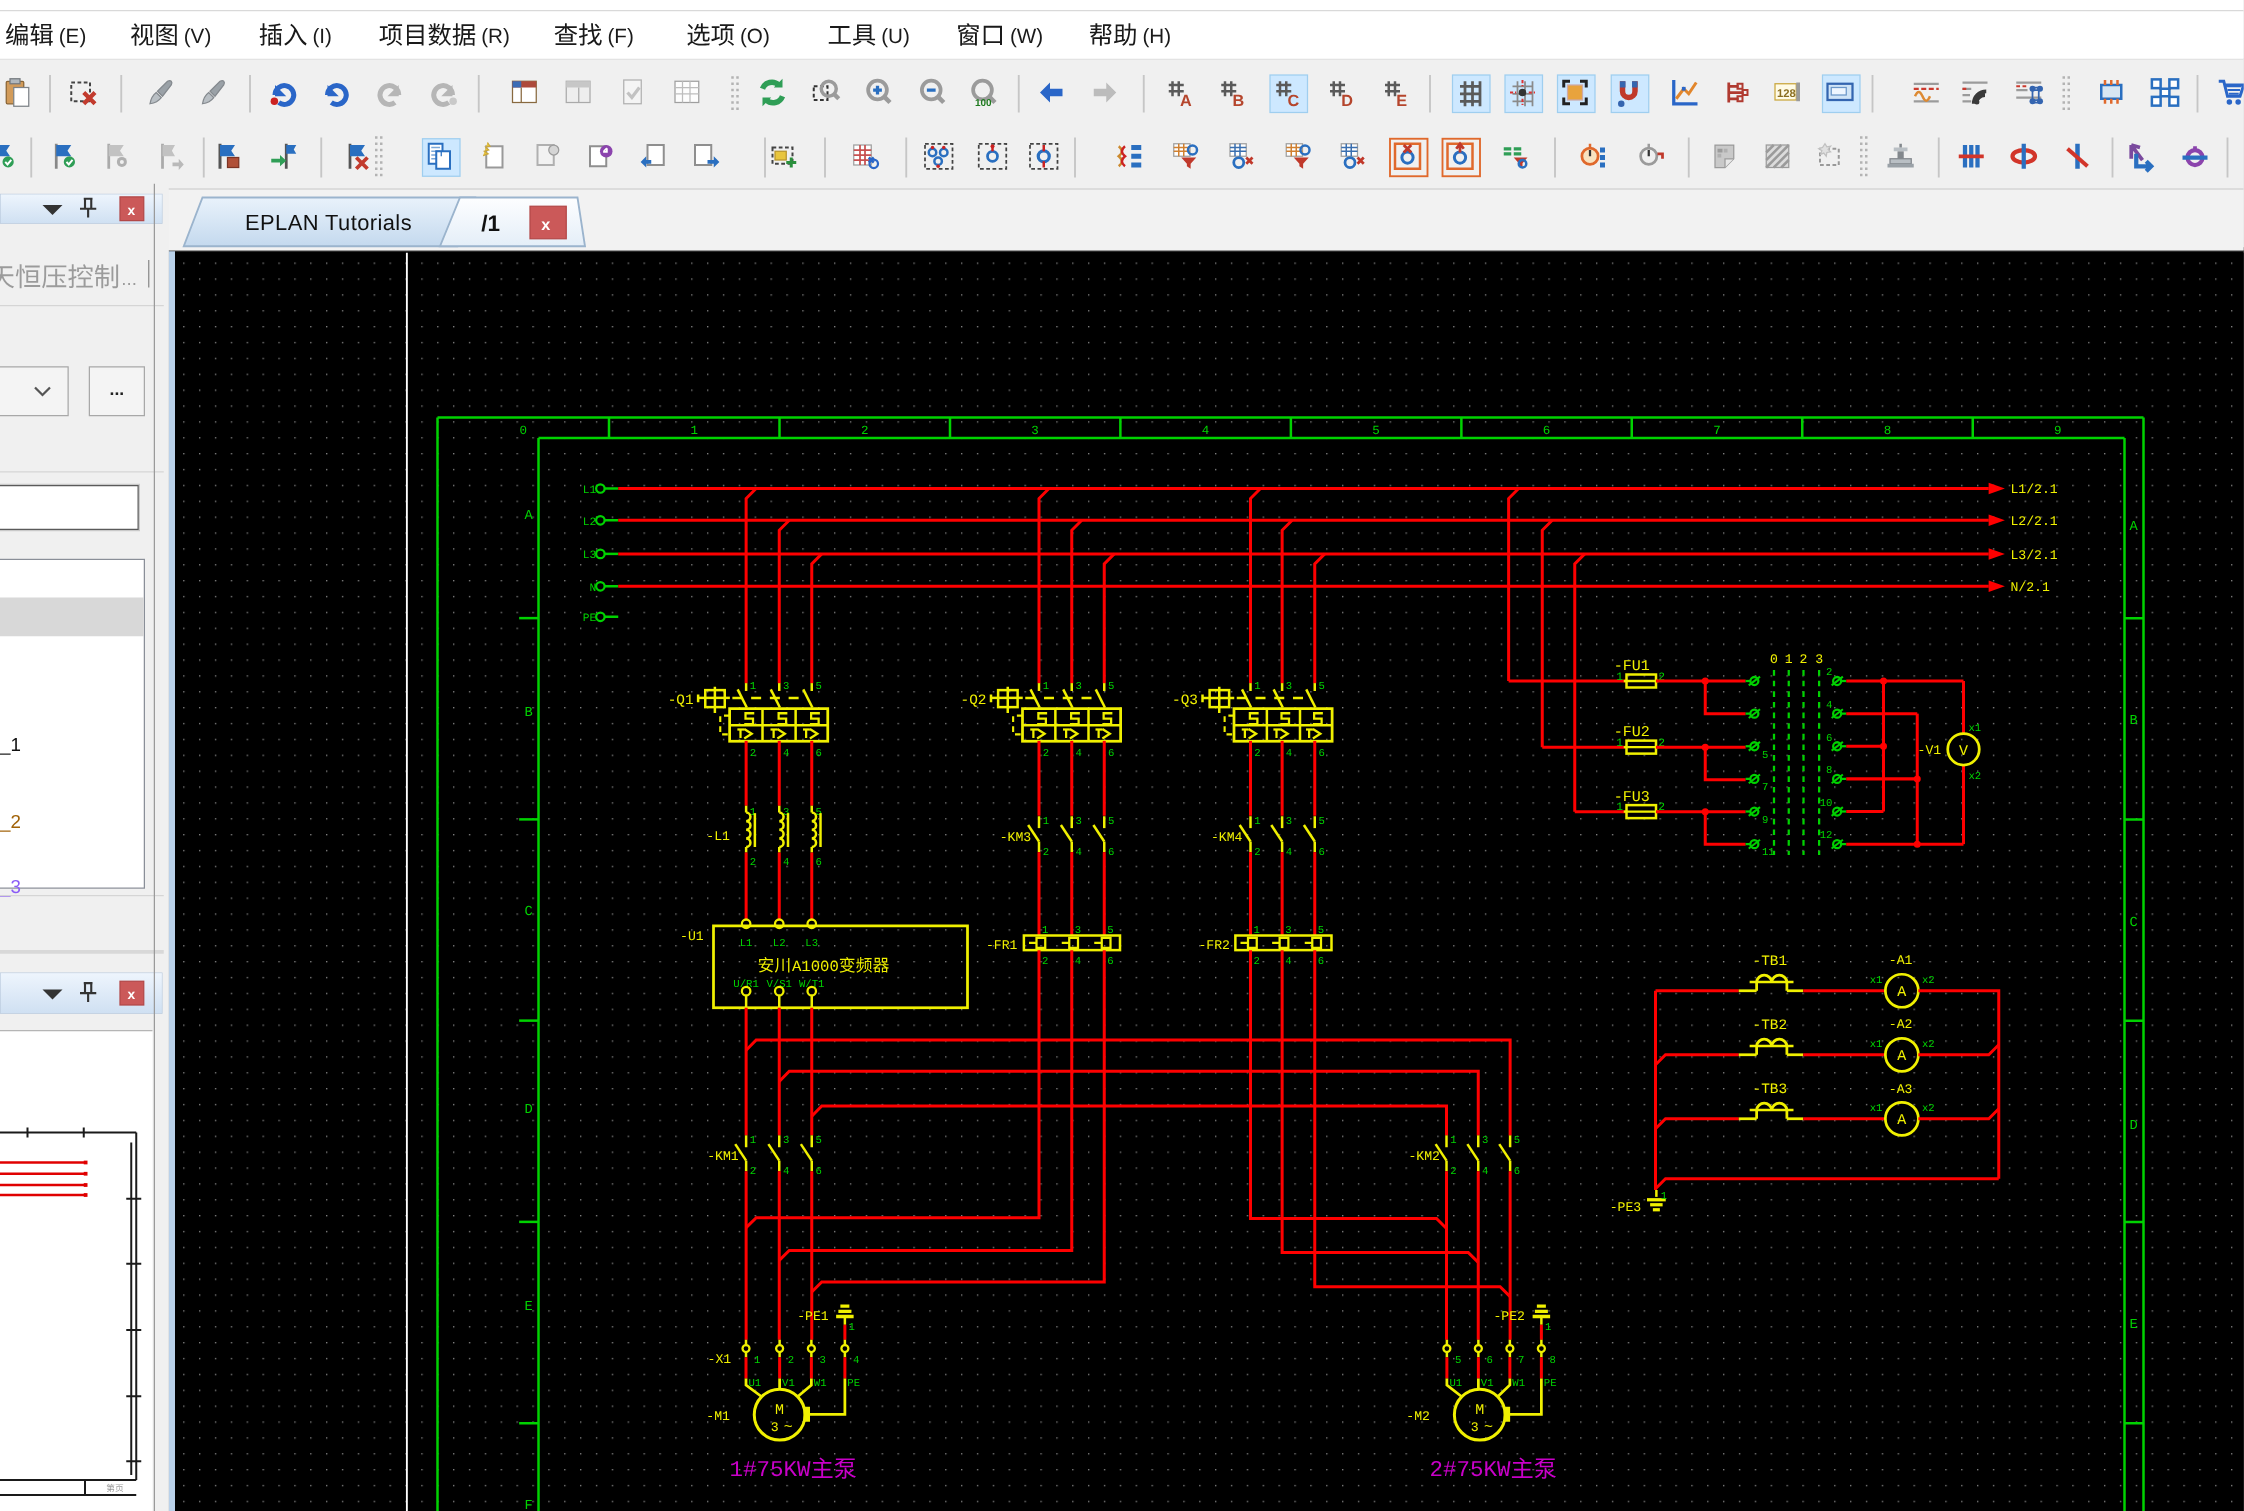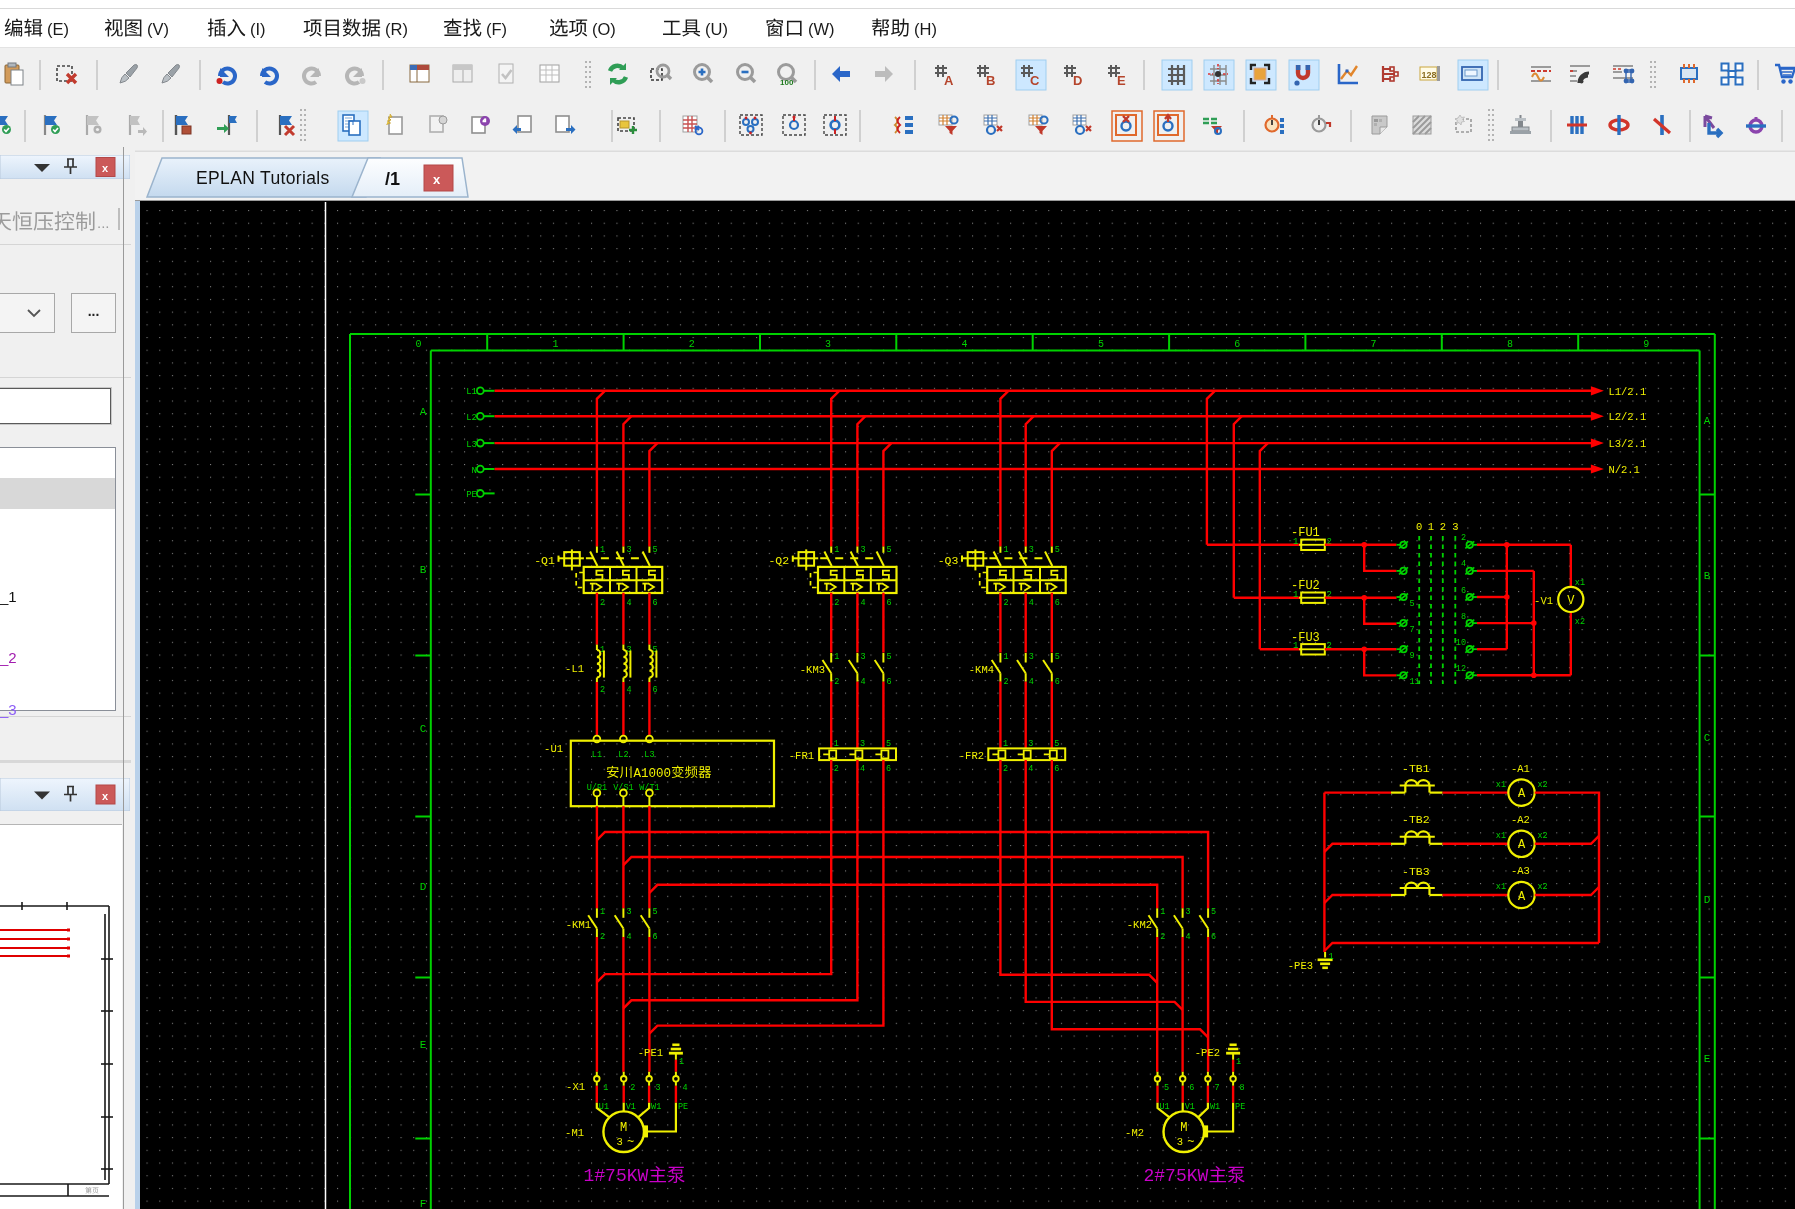--- a/index.html
+++ b/index.html
@@ -1204,21 +1204,21 @@
 <div style="position:absolute;left:-20px;top:293px;width:75px;height:40px;background:#f4f4f4;border:1px solid #a8a8a8"></div>
 <svg style="position:absolute;left:26px;top:305px" width="16" height="16">
     <path d="M2 5 l6 6 6-6" fill="none" stroke="#555" stroke-width="1.8"></path>
   </svg>
 <div style="position:absolute;left:71px;top:293px;width:45px;height:40px;background:#f4f4f4;border:1px solid #a8a8a8;font:bold 14px 'Liberation Sans';text-align:center;line-height:34px;color:#222">...</div>
 <div style="position:absolute;left:0;top:377px;width:131px;height:0;border-top:1px solid #d5d5d5"></div>
 <div style="position:absolute;left:-8px;top:388px;width:119px;height:36px;background:#fff;border:1px solid #5a5a5a;box-shadow:0 0 0 1px #c9c9c9"></div>
 <div style="position:absolute;left:-8px;top:447px;width:124px;height:264px;background:#fff;border:1px solid #8a8f98"></div>
 <div style="position:absolute;left:-7px;top:478px;width:122px;height:31px;background:#d8d8d8"></div>
 <div style="position:absolute;left:0px;top:588px;width:40px;height:20px;font:15px 'Liberation Sans';color:#111">_1</div>
-<div style="position:absolute;left:0px;top:649px;width:40px;height:20px;font:15px 'Liberation Sans';color:#a21caf">_2</div>
+<div style="position:absolute;left:0px;top:649px;width:40px;height:20px;font:15px 'Liberation Sans';color:#a16207">_2</div>
 <div style="position:absolute;left:0px;top:701px;width:40px;height:20px;font:15px 'Liberation Sans';color:#8b5cf6">_3</div>
 <div style="position:absolute;left:0;top:716px;width:131px;height:0;border-top:1px solid #d5d5d5"></div>
 <div style="position:absolute;left:0;top:760px;width:131px;height:3px;background:#d8d8d8"></div>
 <svg style="position:absolute;left:0px;top:778px" width="130" height="33" viewBox="0 0 130 33">
     <defs>
       <linearGradient id="pg2" x1="0" y1="0" x2="0" y2="1">
         <stop offset="0" stop-color="#eef5fd"></stop>
         <stop offset="1" stop-color="#cfe0f2"></stop>
       </linearGradient>
     </defs>

